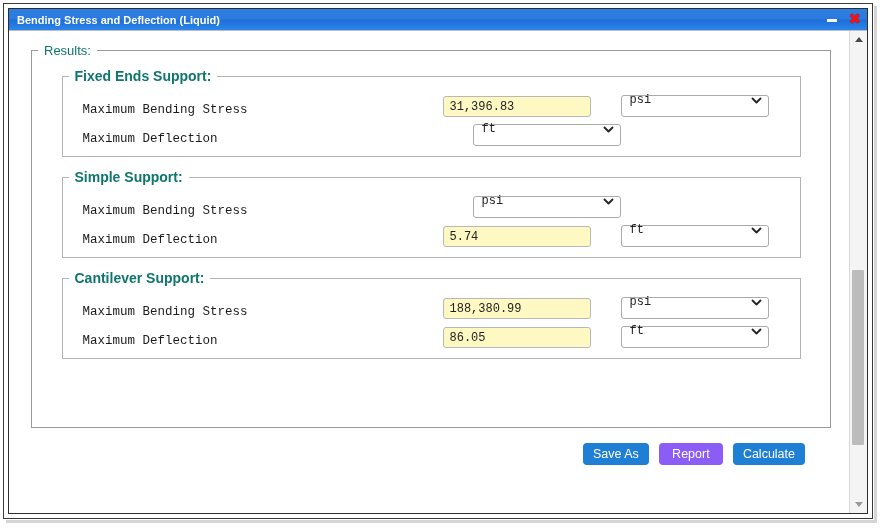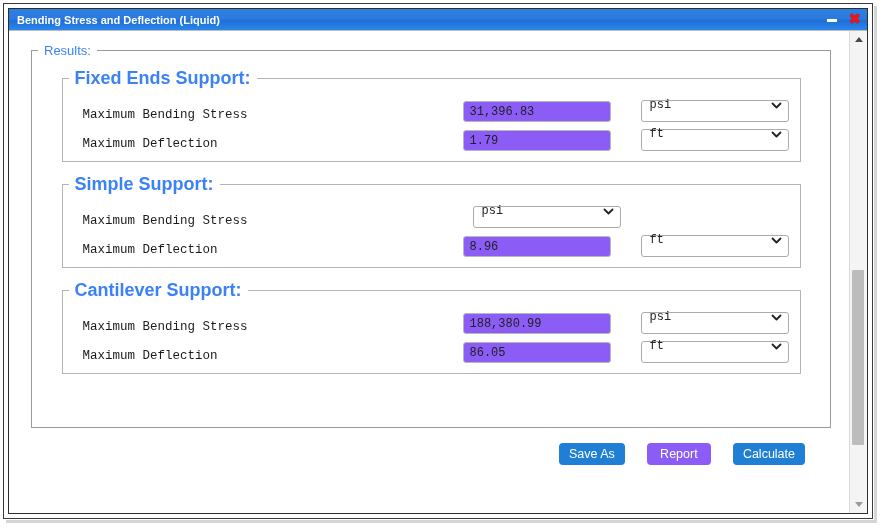--- a/index.html
+++ b/index.html
@@ -121,21 +121,21 @@
 
   
   fieldset {
     border: 1px solid #9a9a9a;
     margin: 0;
     padding: 0;
     box-sizing: border-box;
   }
   legend {
     font-size: 12.5px;
-    color: #3b82f6;
+    color: #0f766e;
     font-weight: bold;
     padding: 0 6px;
     margin-left: 6px;
   }
   #results-group {
     width: 800px;
     height: 385px;
     padding: 4px 0 0 0;
   }
   #results-group > legend {
@@ -143,21 +143,21 @@
     font-size: 13px;
   }
   .support-group {
     width: 739px;
     margin: 0 auto 12px auto;
     border: 1px solid #b4b4b4;
     padding: 4px 0 10px 0;
   }
   .support-group.first { margin-top: 6px; }
   .support-group legend {
-    font-size: 18px;
+    font-size: 14px;
     font-weight: bold;
   }
 
   
   .row {
     display: flex;
     align-items: flex-end;
     height: 29px;
     padding-left: 20px;
     font-family: Liberation Mono, monospace;
@@ -165,30 +165,29 @@
   .row-label {
     width: 360px;
     font-size: 12.5px;
     color: #1b1b1b;
     white-space: nowrap;
   }
   .value-box {
     width: 148px;
     height: 21px;
     line-height: 21px;
-    background: #8b5cf6;
+    background: #fef9c3;
     border: 1px solid #b8b8b8;
     border-radius: 3px;
     font-size: 12px;
     color: #222222;
     padding-left: 6px;
     box-sizing: border-box;
     white-space: nowrap;
     overflow: hidden;
-    margin-left: 20px;
   }
   .unit-select {
     width: 148px;
     height: 22px;
     margin-left: 30px;
     background: #ffffff;
     border: 1px solid #ababab;
     border-radius: 3px;
     font-size: 12px;
     color: #222222;
@@ -208,21 +207,21 @@
   
   #footer-bar {
     position: absolute;
     left: 22px;
     right: 14px;
     top: 403px;
     height: 40px;
     display: flex;
     justify-content: flex-end;
     align-items: center;
-    gap: 22px;
+    gap: 10px;
     padding-right: 30px;
     box-sizing: border-box;
   }
   .action-btn {
     height: 22px;
     min-width: 64px;
     border-radius: 4px;
     color: #ffffff;
     font-size: 12.5px;
     border: none;
@@ -310,21 +309,20 @@
                 <span class="chev">
                   <svg width="11" height="11" viewBox="0 0 11 11">
                       <path d="M1.5 3.5 L5.5 7.5 L9.5 3.5" stroke="#222" stroke-width="1.8" fill="none" stroke-linecap="round" stroke-linejoin="round"></path>
                     </svg>
                 </span>
               </span>
             </div>
 
             <div class="row">
               <span class="row-label">Maximum Deflection</span>
-              <span class="value-box">1.79</span>
               <span class="unit-select">
                 <span>ft</span>
                 <span class="chev">
                   <svg width="11" height="11" viewBox="0 0 11 11">
                       <path d="M1.5 3.5 L5.5 7.5 L9.5 3.5" stroke="#222" stroke-width="1.8" fill="none" stroke-linecap="round" stroke-linejoin="round"></path>
                     </svg>
                 </span>
               </span>
             </div>
           </fieldset>
@@ -339,21 +337,21 @@
                 <span class="chev">
                   <svg width="11" height="11" viewBox="0 0 11 11">
                       <path d="M1.5 3.5 L5.5 7.5 L9.5 3.5" stroke="#222" stroke-width="1.8" fill="none" stroke-linecap="round" stroke-linejoin="round"></path>
                     </svg>
                 </span>
               </span>
             </div>
 
             <div class="row">
               <span class="row-label">Maximum Deflection</span>
-              <span class="value-box">8.96</span>
+              <span class="value-box">5.74</span>
               <span class="unit-select">
                 <span>ft</span>
                 <span class="chev">
                   <svg width="11" height="11" viewBox="0 0 11 11">
                       <path d="M1.5 3.5 L5.5 7.5 L9.5 3.5" stroke="#222" stroke-width="1.8" fill="none" stroke-linecap="round" stroke-linejoin="round"></path>
                     </svg>
                 </span>
               </span>
             </div>
           </fieldset>

